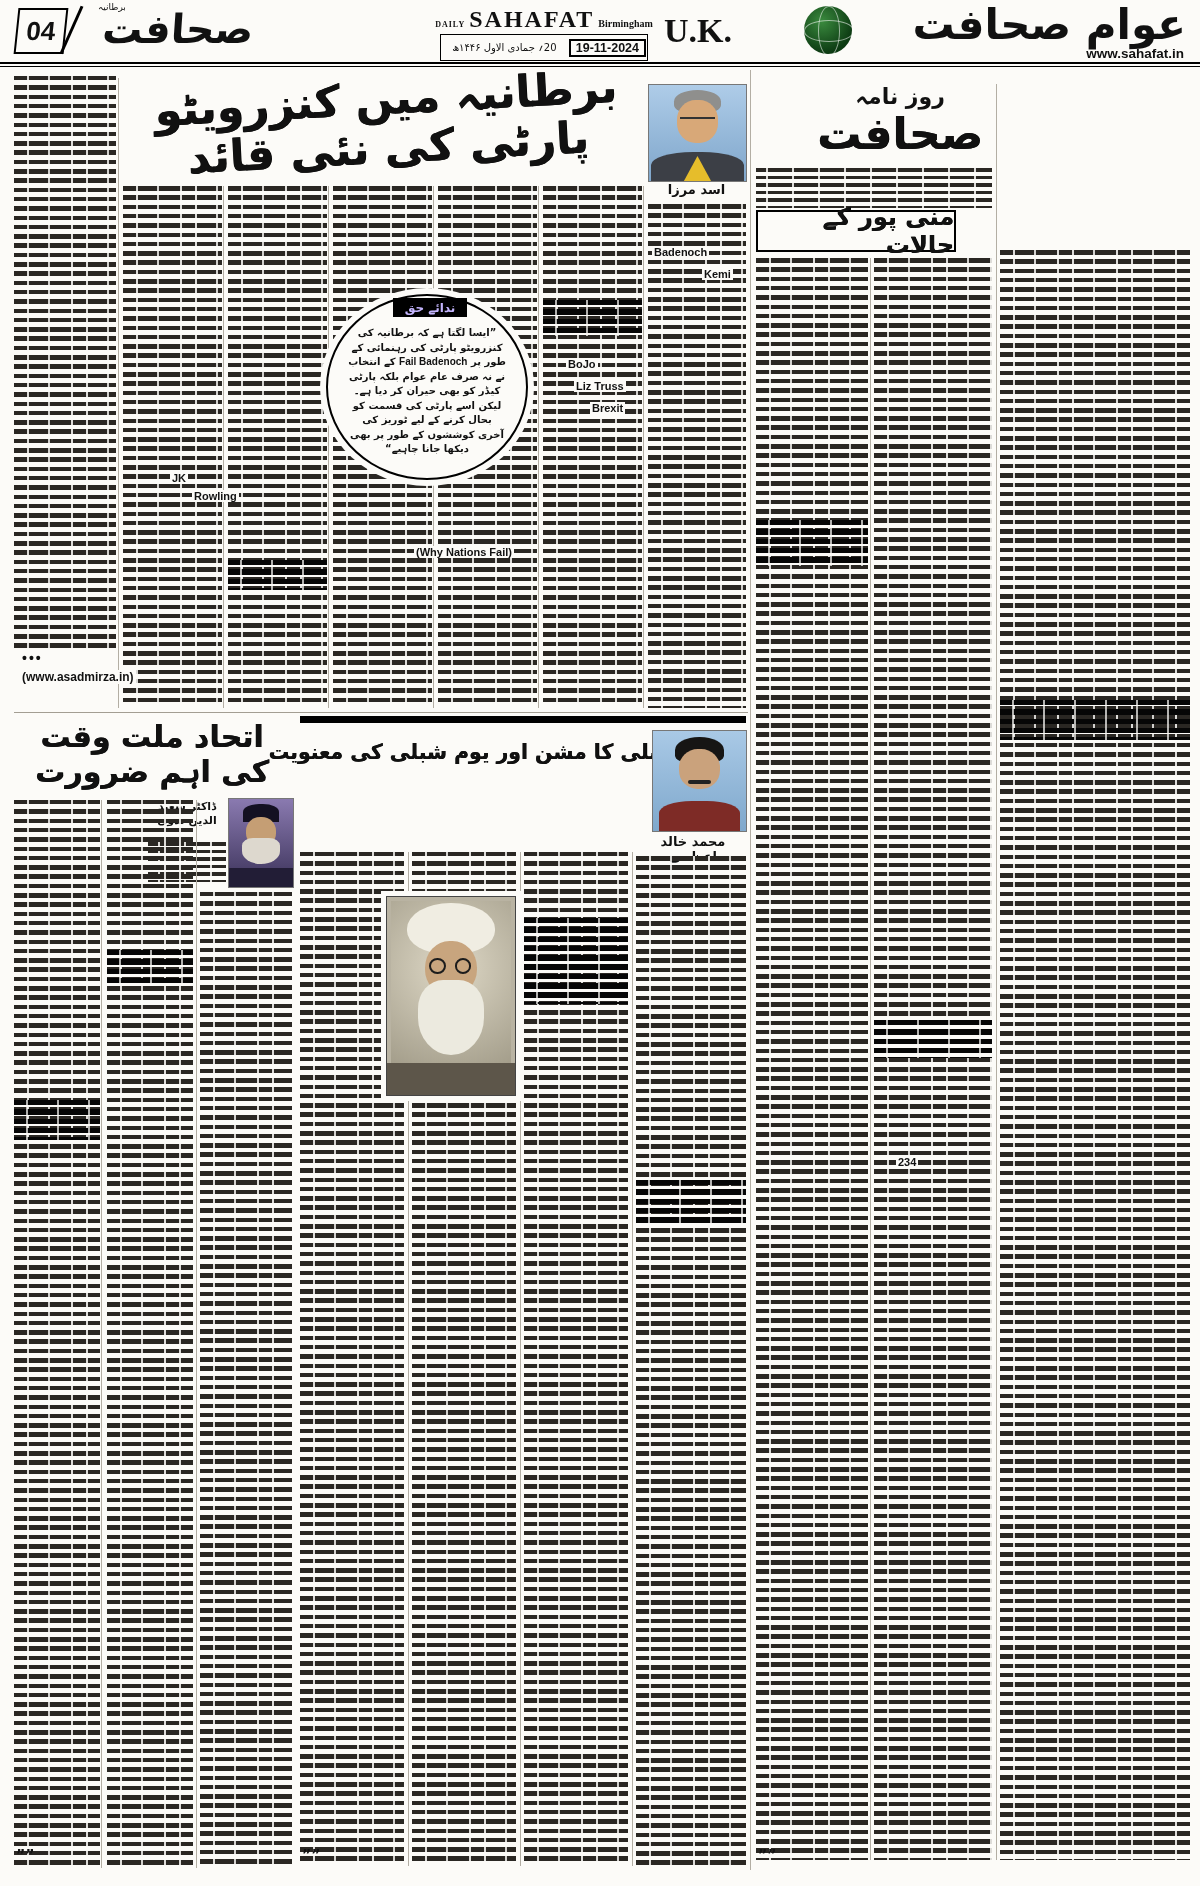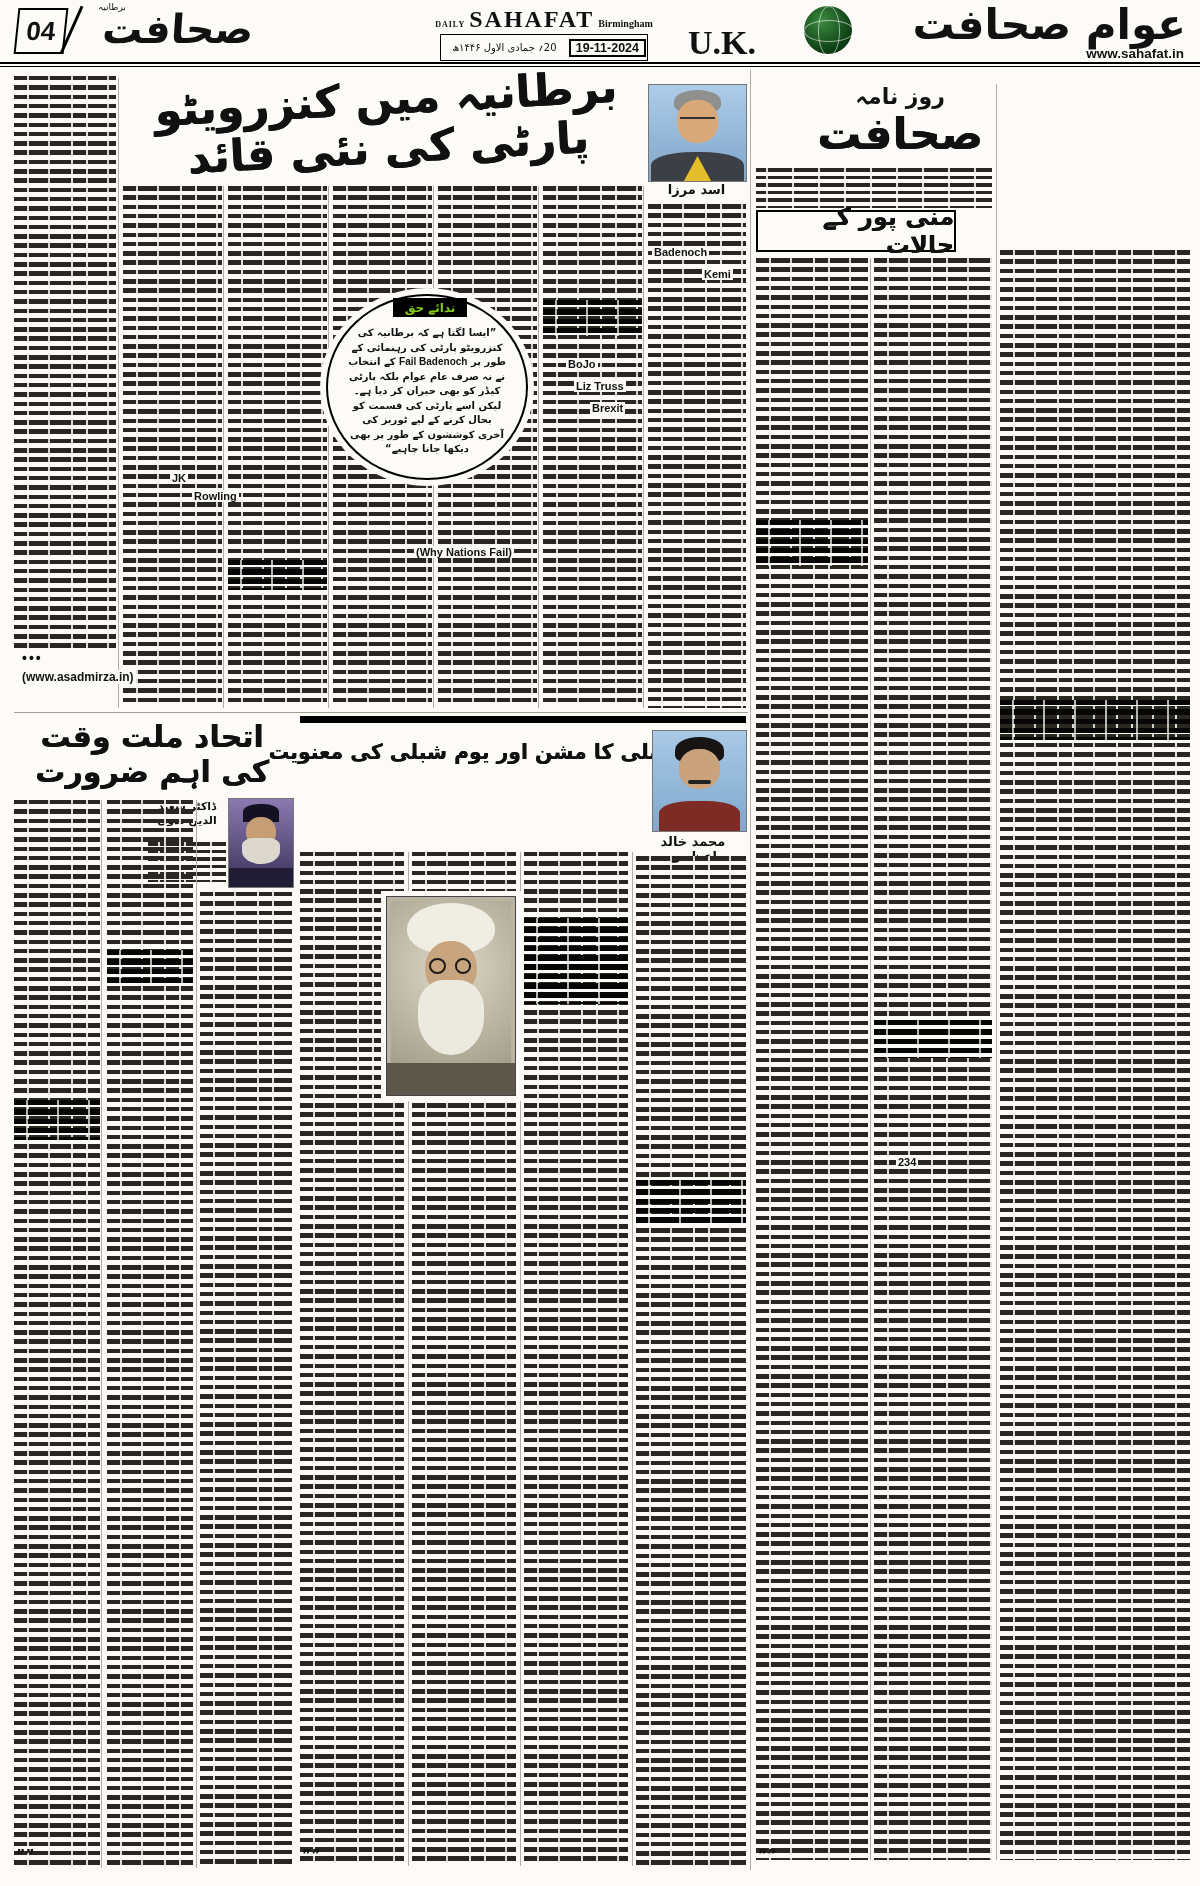--- a/index.html
+++ b/index.html
@@ -36,21 +36,21 @@
          font-weight:bold;font-size:40px;transform:skewX(-4deg);}
   .edTiny{position:absolute;left:98px;top:2px;font-size:9px;direction:rtl;}
   .ctitle{position:absolute;left:438px;top:6px;width:212px;display:flex;align-items:baseline;justify-content:center;gap:4px;}
   .daily{font:bold 8px "Liberation Serif",serif;letter-spacing:1px;}
   .sahafat{font:bold 24px "Liberation Serif",serif;letter-spacing:2px;}
   .city{font:bold 10px "Liberation Serif",serif;}
   .datebox{position:absolute;left:440px;top:34px;width:206px;height:25px;border:1px solid #000;
            display:flex;align-items:center;}
   .hijri{flex:1;font-size:10px;text-align:center;direction:rtl;}
   .greg{border:2px solid #000;font:bold 12.5px "Liberation Sans",sans-serif;padding:0 5px;margin:1px;}
-  .ukTxt{position:absolute;left:664px;top:24px;font:bold 34px "Liberation Serif",serif;margin-left:24px;}
+  .ukTxt{position:absolute;left:664px;top:12px;font:bold 34px "Liberation Serif",serif;}
   .globe{position:absolute;left:804px;top:6px;width:48px;height:48px;border-radius:50%;
          background:radial-gradient(circle at 38% 32%, #3a8a3e, #0c3a12 72%);}
   .globe i{position:absolute;border:1px solid rgba(255,255,255,.55);border-radius:50%;display:block;}
   .mer1{left:30%;top:0;width:40%;height:100%;}
   .mer2{left:0;top:30%;width:100%;height:40%;}
   .mastR{position:absolute;right:14px;top:0px;font-weight:bold;font-size:42px;direction:rtl;}
   .site{position:absolute;right:16px;top:46px;font:bold 13.5px "Liberation Sans",sans-serif;}
   .hdrule{position:absolute;left:0;top:62px;width:1200px;height:5px;
           border-top:2.5px solid #000;border-bottom:1px solid #000;box-sizing:border-box;}
   
@@ -66,21 +66,21 @@
           font-weight:bold;font-size:30px;line-height:1.15;text-align:center;direction:rtl;text-shadow:0.5px 0 #000;}
   .hShibli{position:absolute;left:300px;top:728px;width:346px;height:48px;z-index:3;
            display:flex;align-items:center;justify-content:center;white-space:nowrap;
            font-weight:bold;font-size:21px;direction:rtl;text-shadow:0.4px 0 #000;transform:scaleX(.97);}
   
   .inset{position:absolute;left:326px;top:294px;width:202px;height:186px;z-index:5;
          border:2px solid #000;border-radius:50%;background:#fcfbf8;overflow:hidden;
          box-shadow:0 0 0 6px #fcfbf8;box-sizing:border-box;}
   .inset p{margin:0;padding:30px 20px 0 20px;font-size:10px;font-weight:bold;line-height:1.45;
            text-align:center;direction:rtl;}
-  .insetLabel{position:absolute;left:393px;top:298px;width:74px;height:19px;background:#000;color:#84cc16;
+  .insetLabel{position:absolute;left:393px;top:298px;width:74px;height:19px;background:#000;color:#c4b5fd;
               z-index:7;display:flex;align-items:center;justify-content:center;
               font-weight:bold;font-size:12px;direction:rtl;}
   
   .photo{position:absolute;overflow:hidden;border:1px solid #777;z-index:4;}
   .photo i{position:absolute;display:block;}
   .ph-asad{background:linear-gradient(180deg,#aecce8,#7fa6cb);}
   .ph-asad .hair{left:26%;top:5%;width:48%;height:24%;background:#8f8f8d;border-radius:50% 50% 35% 35%;}
   .ph-asad .face{left:29%;top:16%;width:42%;height:44%;background:#d8a878;border-radius:46%;}
   .ph-asad .specs{left:32%;top:33%;width:36%;height:7%;border-top:2px solid #333;}
   .ph-asad .body{left:2%;bottom:0;width:96%;height:30%;background:#3c3f46;border-radius:45% 45% 0 0;}

